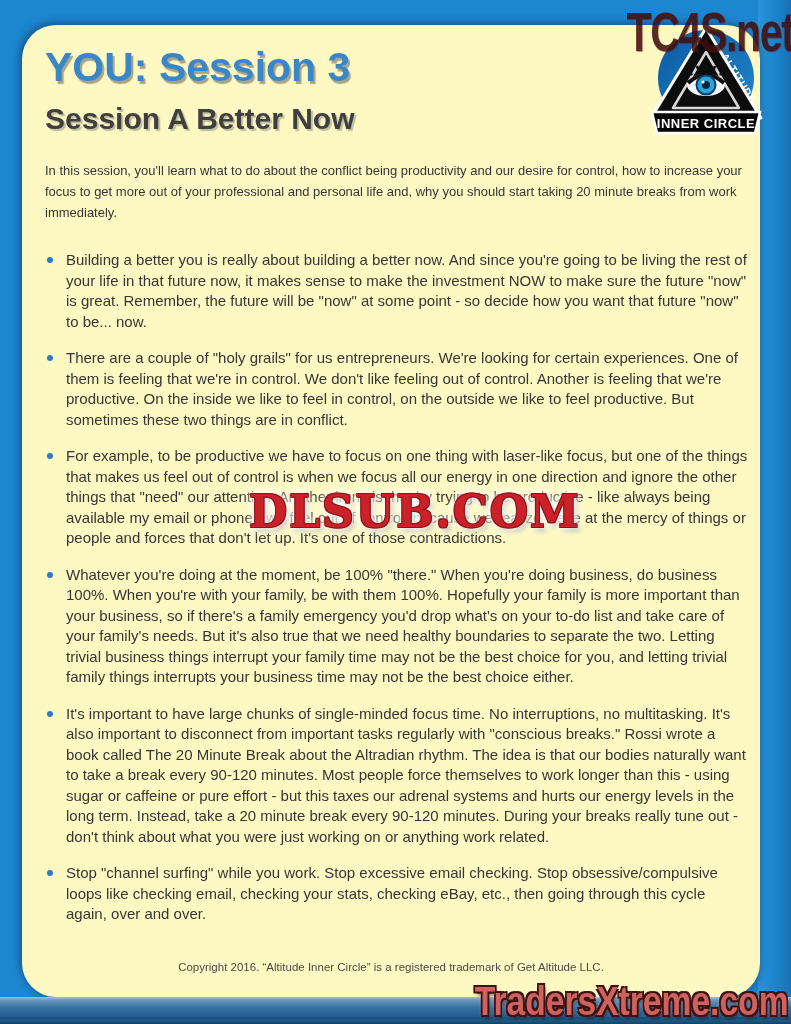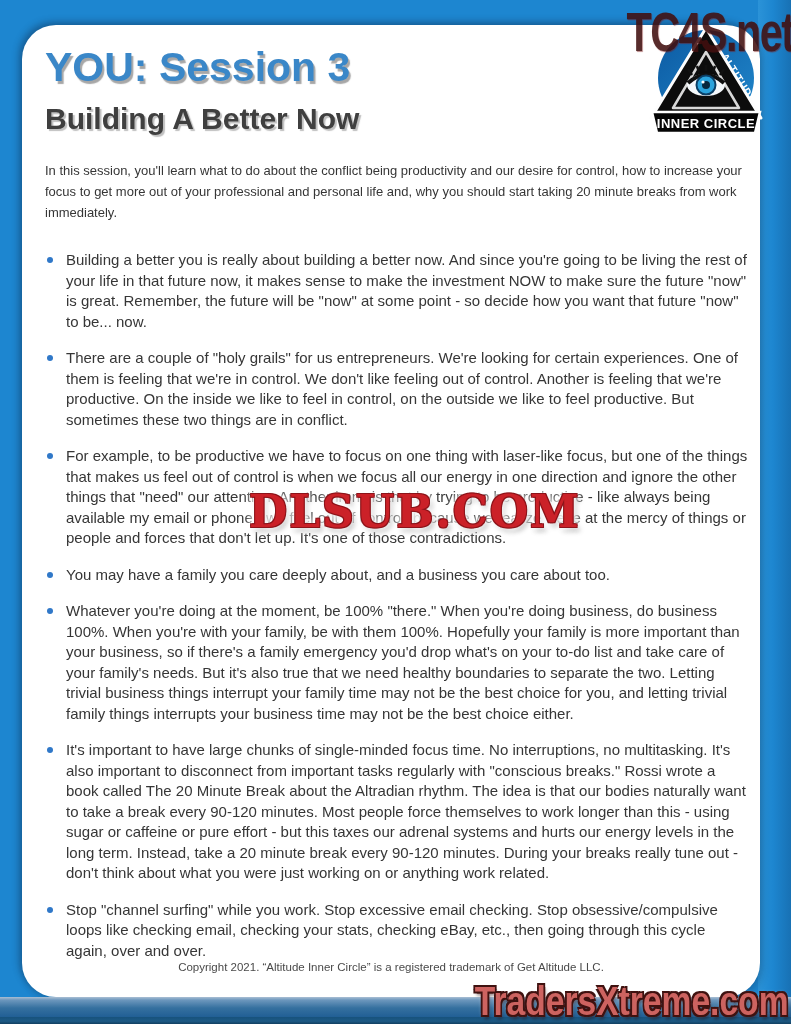--- a/index.html
+++ b/index.html
@@ -9,21 +9,21 @@
     background:#1d86d0;
     font-family:"Liberation Sans", sans-serif;
   }
   
   .frame-right {
     position:absolute; top:0; right:0; width:33px; height:1024px;
     background:linear-gradient(90deg,#2b93d8 0%, #1d86d0 45%, #1871b4 100%);
   }
   .page {
     position:absolute; left:22px; top:25px; width:738px; height:972px;
-    background:#ffffff; border-radius:34px;
+    background:#fef9c3; border-radius:34px;
     box-shadow:-3px -3px 7px rgba(15,40,70,0.40), 3px 3px 7px rgba(15,40,70,0.22);
   }
   .bottom-bar {
     position:absolute; left:0; top:997px; width:791px; height:20px;
     background:linear-gradient(180deg,#a9bfd4 0%, #6d97bd 15%, #35709f 55%, #215f95 100%);
   }
   .bottom-strip {
     position:absolute; left:0; top:1017px; width:791px; height:7px;
     background:linear-gradient(180deg,#17527c 0%, #1d5a85 60%, #123f60 100%);
   }
@@ -95,35 +95,34 @@
       2px 4px 4px rgba(40,10,10,0.55);
   }
 </style>
 </head>
 <body>
 
 <div class="frame-right"></div>
 
 <div class="page">
   <h1 class="title">YOU: Session 3</h1>
-  <h2 class="subtitle">Building A Better Now</h2>
+  <h2 class="subtitle">Session A Better Now</h2>
 
   <p class="intro">In this session, you'll learn what to do about the conflict being productivity and our desire for control, how to increase your focus to get more out of your professional and personal life and, why you should start taking 20 minute breaks from work immediately.</p>
 
   <ul class="bullets">
     <li><span class="dot"></span><span>Building a better you is really about building a better now. And since you're going to be living the rest of your life in that future now, it makes sense to make the investment NOW to make sure the future "now" is great. Remember, the future will be "now" at some point - so decide how you want that future "now" to be... now.</span></li>
     <li><span class="dot"></span><span>There are a couple of "holy grails" for us entrepreneurs. We're looking for certain experiences. One of them is feeling that we're in control. We don't like feeling out of control. Another is feeling that we're productive. On the inside we like to feel in control, on the outside we like to feel productive. But sometimes these two things are in conflict.</span></li>
     <li><span class="dot"></span><span>For example, to be productive we have to focus on one thing with laser-like focus, but one of the things that makes us feel out of control is when we focus all our energy in one direction and ignore the other things that "need" our attention. Another irony is that by trying to be productive - like always being available my email or phone - we feel out of control, because we realize we're at the mercy of things or people and forces that don't let up. It's one of those contradictions.</span></li>
-    <li><span class="dot"></span><span>You may have a family you care deeply about, and a business you care about too.</span></li>
     <li><span class="dot"></span><span>Whatever you're doing at the moment, be 100% "there." When you're doing business, do business 100%. When you're with your family, be with them 100%. Hopefully your family is more important than your business, so if there's a family emergency you'd drop what's on your to-do list and take care of your family's needs. But it's also true that we need healthy boundaries to separate the two. Letting trivial business things interrupt your family time may not be the best choice for you, and letting trivial family things interrupts your business time may not be the best choice either.</span></li>
     <li><span class="dot"></span><span>It's important to have large chunks of single-minded focus time. No interruptions, no multitasking. It's also important to disconnect from important tasks regularly with "conscious breaks." Rossi wrote a book called The 20 Minute Break about the Altradian rhythm. The idea is that our bodies naturally want to take a break every 90-120 minutes. Most people force themselves to work longer than this - using sugar or caffeine or pure effort - but this taxes our adrenal systems and hurts our energy levels in the long term. Instead, take a 20 minute break every 90-120 minutes. During your breaks really tune out - don't think about what you were just working on or anything work related.</span></li>
     <li><span class="dot"></span><span>Stop "channel surfing" while you work. Stop excessive email checking. Stop obsessive/compulsive loops like checking email, checking your stats, checking eBay, etc., then going through this cycle again, over and over.</span></li>
   </ul>
 
-  <div class="footer">Copyright 2021. “Altitude Inner Circle” is a registered trademark of Get Altitude LLC.</div>
+  <div class="footer">Copyright 2016. “Altitude Inner Circle” is a registered trademark of Get Altitude LLC.</div>
 </div>
 
 <div class="bottom-bar"></div>
 <div class="bottom-strip"></div>
 
 <div class="logo">
   <svg viewBox="0 0 122 112">
     <defs>
       <linearGradient id="lg" x1="0" y1="0" x2="1" y2="1">
         <stop offset="0" stop-color="#0c5aa2"></stop>

